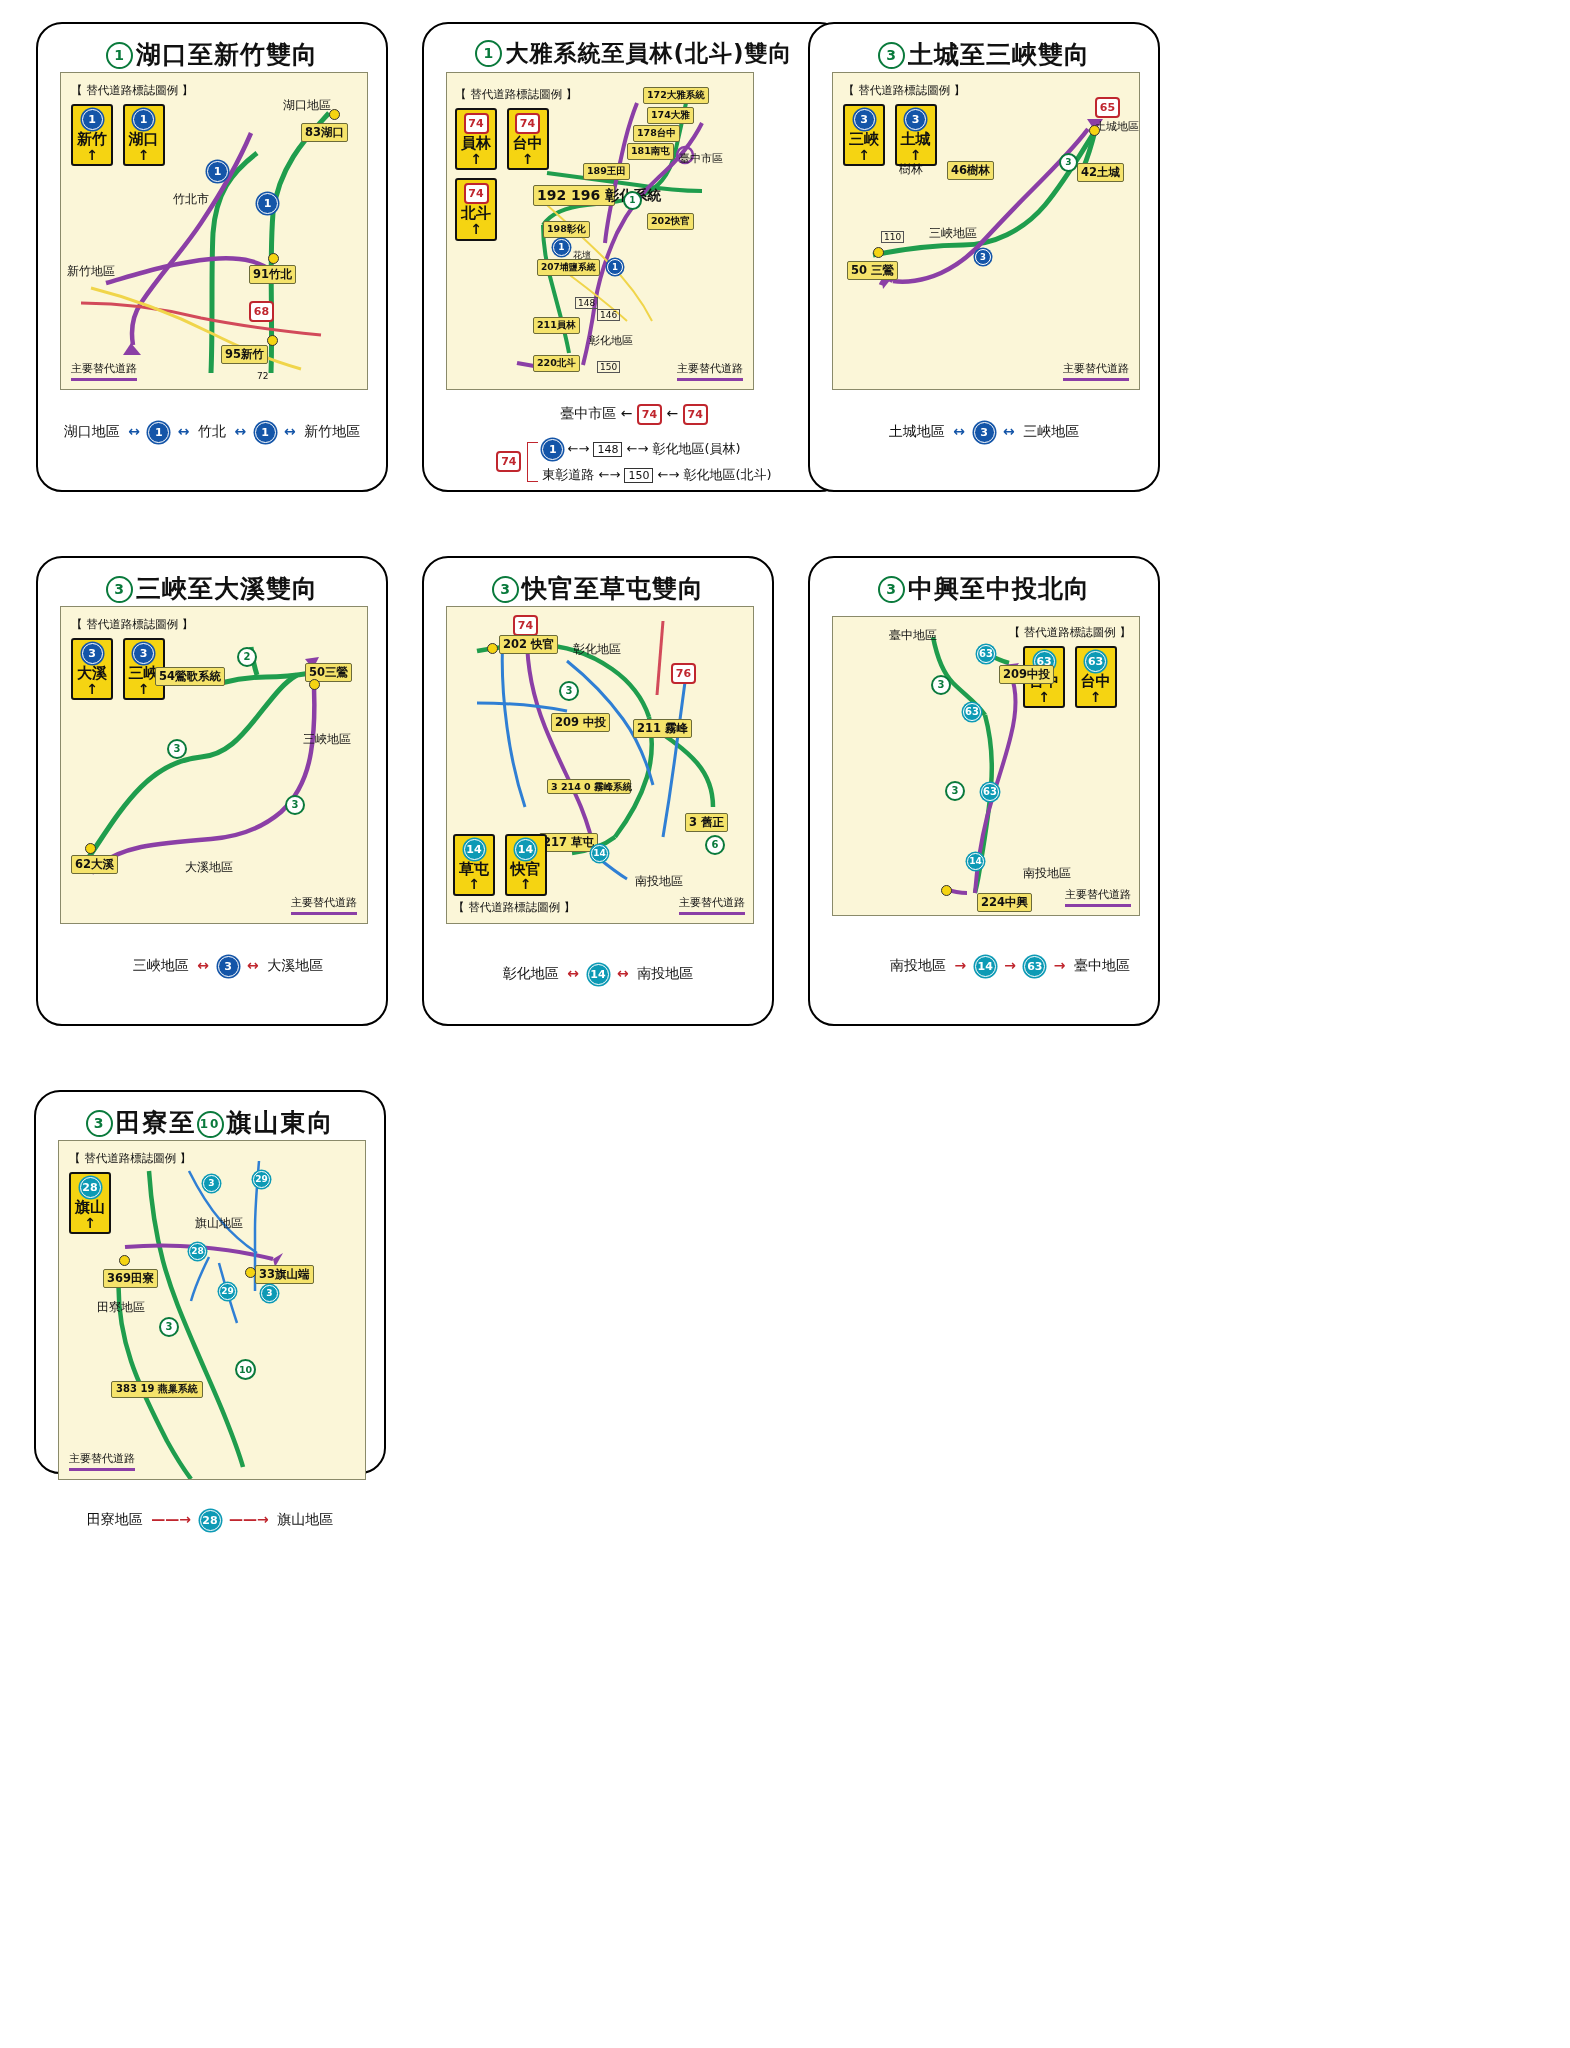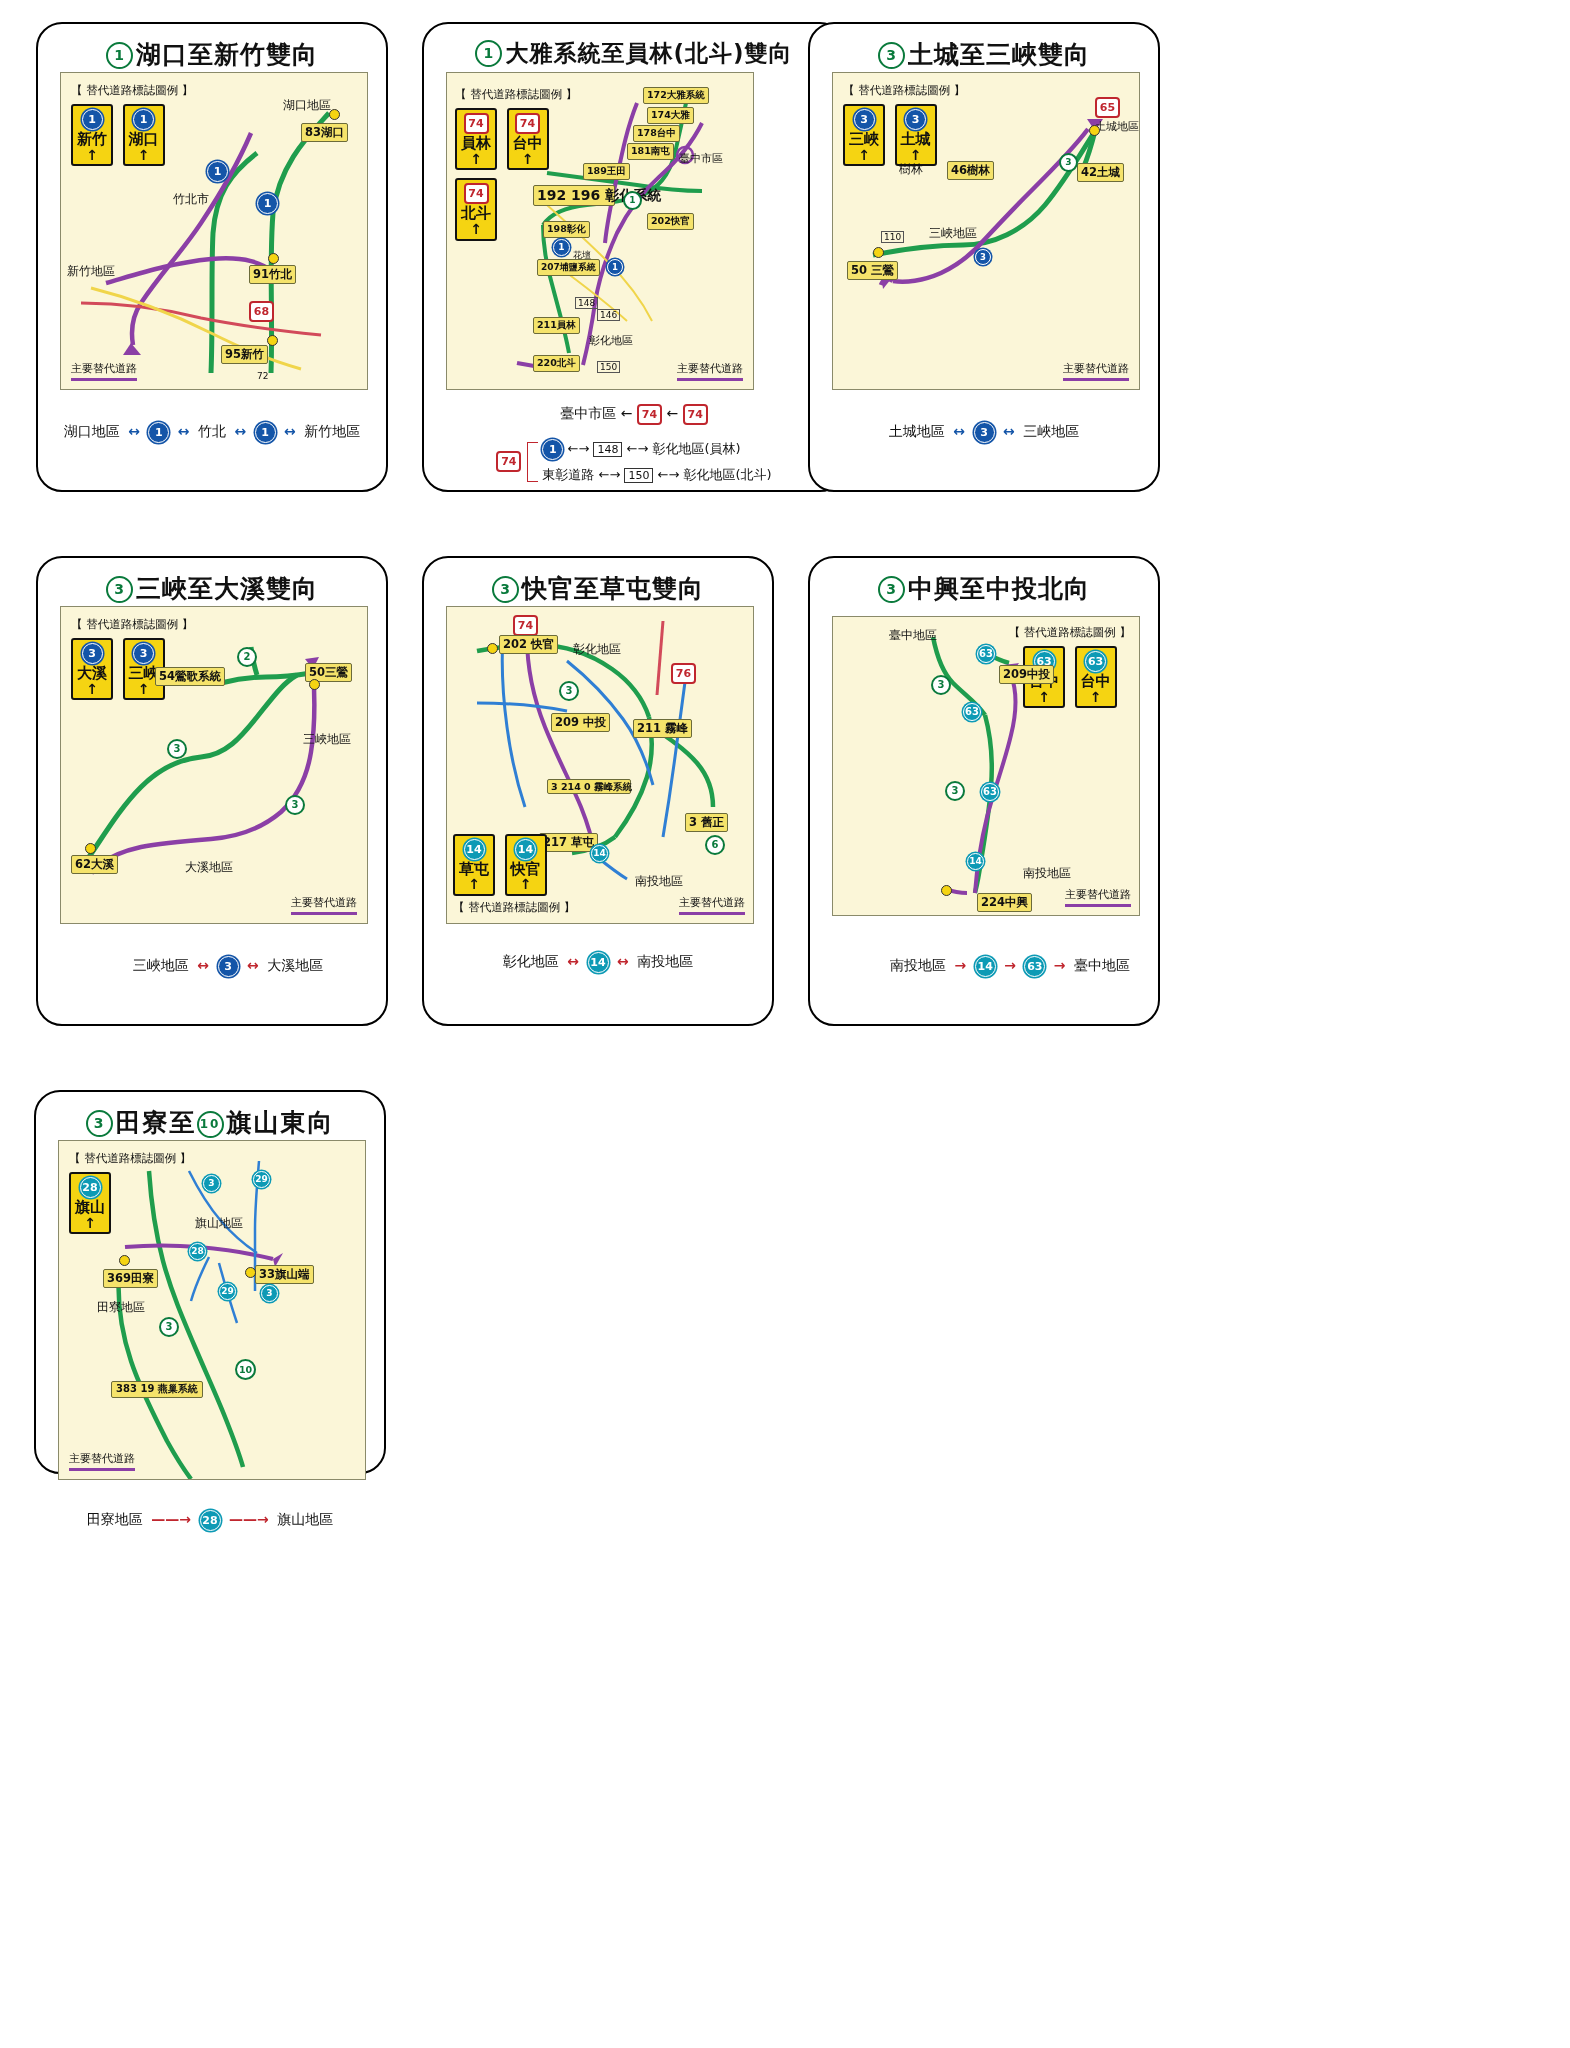--- a/index.html
+++ b/index.html
@@ -454,21 +454,21 @@
             <span class="arw">↑</span>
           </span>
         </div>
         <div class="legend-title">【 替代道路標誌圖例 】</div>
       </div>
       <div class="map-footer" style="right:8px;bottom:8px;">
         <span>主要替代道路</span>
         <span class="bar"></span>
       </div>
     </div>
-    <div class="flow" style="top:394px;left:0;">
+    <div class="flow" style="top:406px;left:0;">
       <span>彰化地區</span>
       <span class="arrow">↔</span>
       <span class="badge-cyan">14</span>
       <span class="arrow">↔</span>
       <span>南投地區</span>
     </div>
   </div>
 
   <div class="card" style="left:808px;top:556px;width:352px;height:470px;">
     <div class="card-title">

